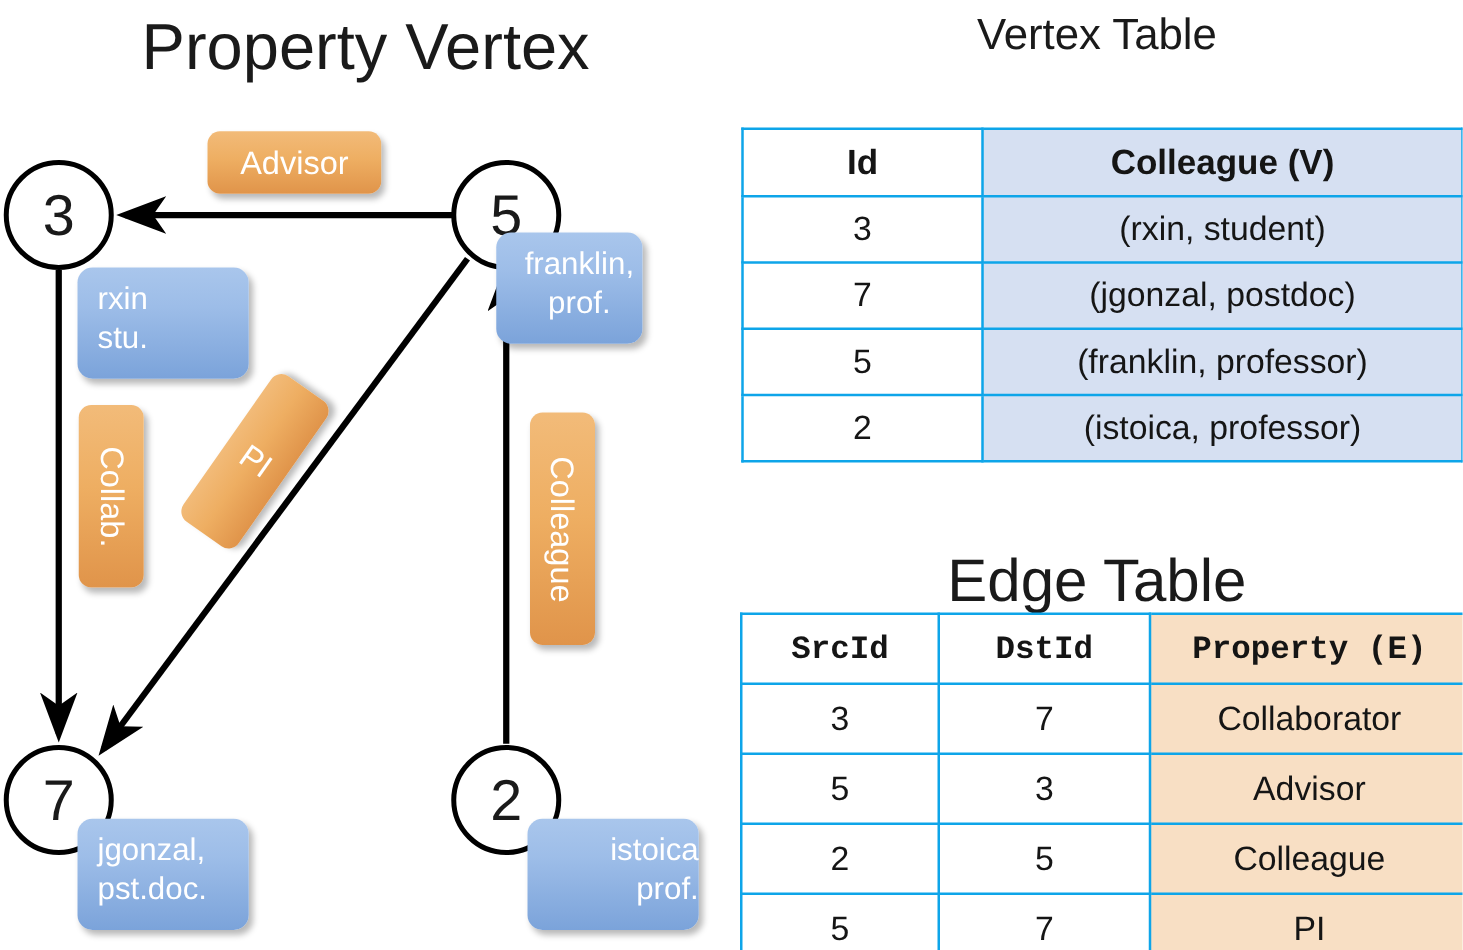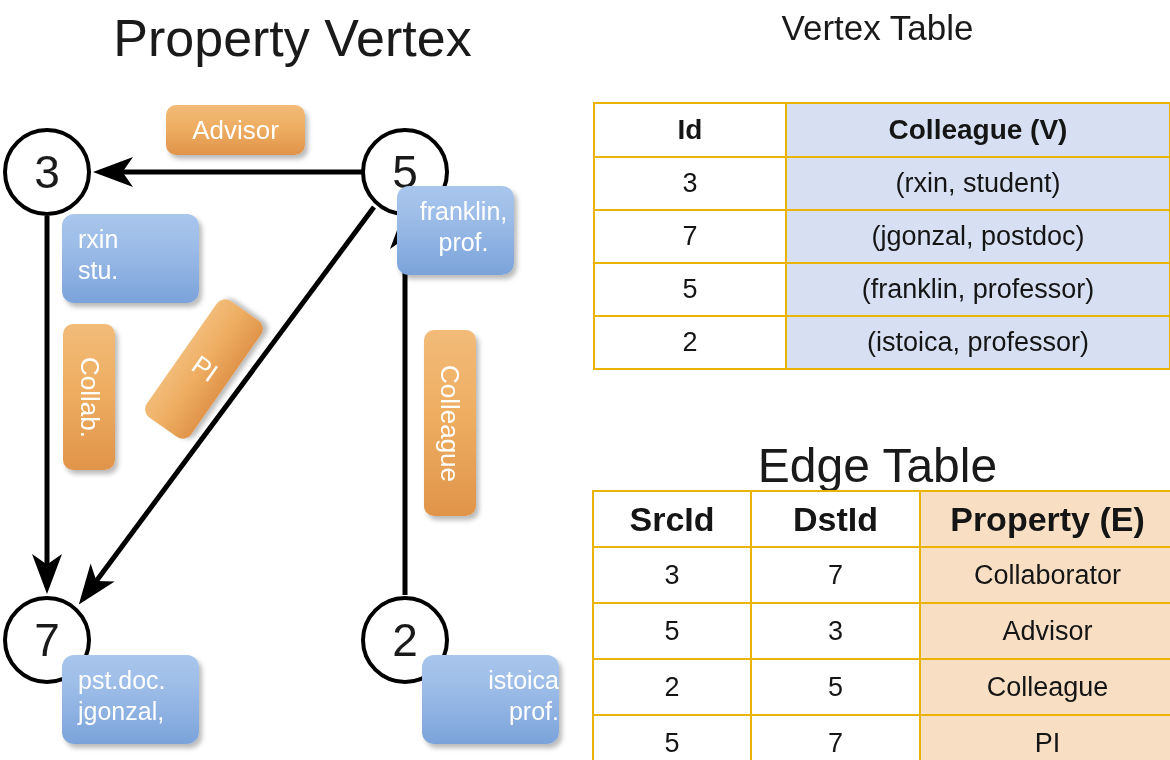--- a/index.html
+++ b/index.html
@@ -113,21 +113,21 @@
   }
 
   
   table.grid {
     position: absolute;
     border-collapse: collapse;
     table-layout: fixed;
     font-family: "Liberation Sans", sans-serif;
   }
   table.grid td, table.grid th {
-    border: 2px solid #eab308;
+    border: 2px solid #0ea5e9;
     text-align: center;
     font-weight: 300;
     color: #151515;
     padding: 0;
   }
   table.grid th {
     font-weight: bold;
   }
 
   #vertex-table {
@@ -136,21 +136,21 @@
   }
   #vertex-table th { font-size: 28px; height: 52px; }
   #vertex-table td { font-size: 27px; height: 51px; }
   #vertex-table .col-id { width: 190px; background: #ffffff; }
   #vertex-table .col-prop { width: 382px; background: #d6e0f2; }
 
   #edge-table {
     left: 592px; top: 490px;
     width: 576px;
   }
-  #edge-table th { font-size: 34px; height: 54px; }
+  #edge-table th { font-size: 26px; height: 54px; font-family: Liberation Mono, monospace; }
   #edge-table td { font-size: 27px; height: 54px; }
   #edge-table .col-src { width: 156px; background: #ffffff; }
   #edge-table .col-dst { width: 167px; background: #ffffff; }
   #edge-table .col-prop { width: 253px; background: #f8dfc4; }
 </style>
 </head>
 <body>
 
 <div class="title" id="title-property-graph">Property Vertex</div>
 <div class="title" id="title-vertex-table">Vertex Table</div>
@@ -191,22 +191,22 @@
     <div>rxin</div>
     <div>stu.</div>
   </div>
 
   <div class="vbox" style="left:397px; top:96px; width:117px; height:89px;text-align:center;">
     <div>franklin,</div>
     <div>prof.</div>
   </div>
 
   <div class="vbox" style="left:62px; top:565px; width:137px; height:89px;">
+    <div>jgonzal,</div>
     <div>pst.doc.</div>
-    <div>jgonzal,</div>
   </div>
 
   <div class="vbox" style="left:422px; top:565px; width:137px; height:89px;text-align:right;">
     <div>istoica</div>
     <div>prof.</div>
   </div>
 
   <div class="ebox" style="left:166px; top:15px; width:139px; height:50px;">
     <span>Advisor</span>
   </div>

